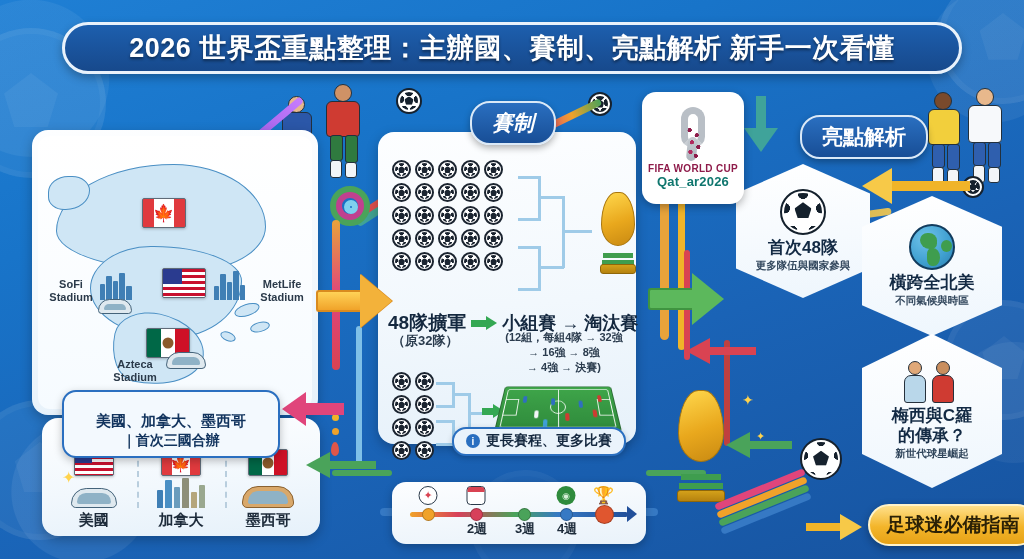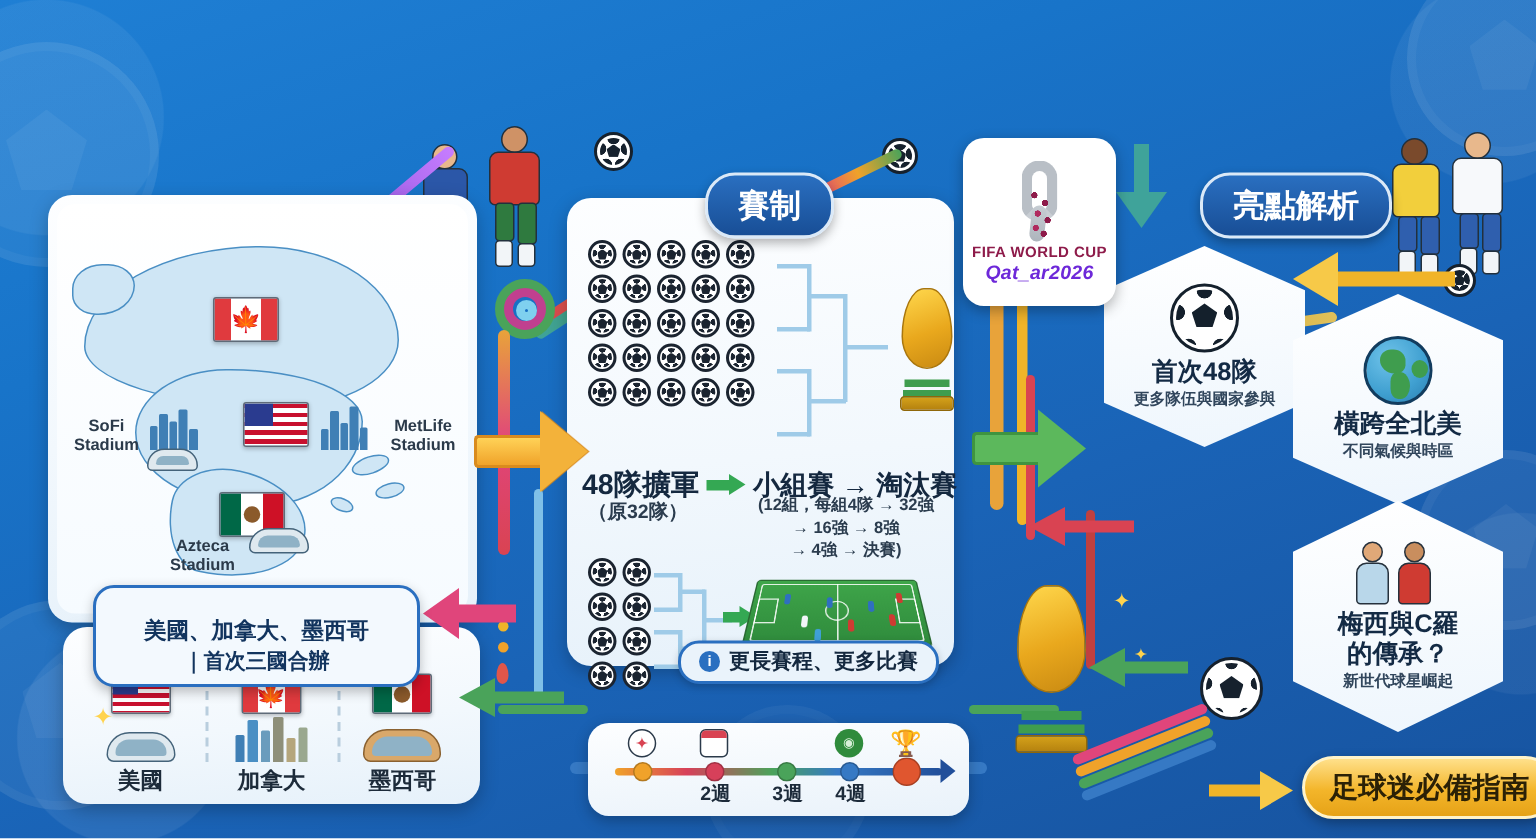--- a/index.html
+++ b/index.html
@@ -193,21 +193,21 @@
   .fifa-mark .dots { position:absolute; left:12px; top:20px; width:22px; height:32px;
     background:
       radial-gradient(circle at 30% 10%, #8e1b4a 0 2px, transparent 2.2px),
       radial-gradient(circle at 62% 26%, #8e1b4a 0 2px, transparent 2.2px),
       radial-gradient(circle at 40% 48%, #b02a5e 0 2px, transparent 2.2px),
       radial-gradient(circle at 70% 62%, #8e1b4a 0 2px, transparent 2.2px),
       radial-gradient(circle at 34% 78%, #b02a5e 0 2px, transparent 2.2px),
       radial-gradient(circle at 58% 90%, #8e1b4a 0 2px, transparent 2.2px);
   }
   .fifa-t1 { color:#8e1b4a; font-size:10px; font-weight:bold; letter-spacing:0.3px; }
-  .fifa-t2 { color:#6d28d9; font-size:13px; font-weight:bold; letter-spacing:0.2px;font-style:italic; }
+  .fifa-t2 { color:#0f766e; font-size:13px; font-weight:bold; letter-spacing:0.2px; }
 
   
   .hex {
     position:absolute; z-index:22;
     background: linear-gradient(175deg,#ffffff 0%, #eef6fd 100%);
     clip-path: polygon(50% 0%, 100% 22%, 100% 78%, 50% 100%, 0% 78%, 0% 22%);
     display:flex; flex-direction:column; align-items:center; justify-content:center;
     filter: drop-shadow(0 3px 7px rgba(0,0,0,0.3));
   }
   .hex .h-title { color:#132a44; font-weight:bold; font-size:17px; line-height:1.12; white-space:nowrap; text-align:center; }
@@ -342,20 +342,23 @@
 <body>
 
 <div id="stage">
 
   <div class="bgball" style="left:-44px; top:28px; width:150px; height:150px;"></div>
   <div class="bgball" style="left:-30px; top:400px; width:140px; height:140px;"></div>
   <div class="bgball" style="left:938px; top:-26px; width:130px; height:130px;"></div>
   <div class="bgball" style="left:944px; top:300px; width:120px; height:120px;"></div>
   <div class="bgball" style="left:470px; top:470px; width:110px; height:110px; opacity:.5;"></div>
 
+  <div class="title-bar">
+    <div class="title-text">2026 世界盃重點整理：主辦國、賽制、亮點解析 新手一次看懂</div>
+  </div>
 
   <div class="top-player" style="left:272px; top:96px; width:56px; height:92px;">
     <div class="tp-head" style="left:16px; top:0; width:17px; height:17px; background:#e8b88c;"></div>
     <div class="tp-body" style="left:10px; top:16px; width:30px; height:36px; background:#2b57a8;"></div>
     <div class="tp-leg" style="left:12px; top:50px; width:12px; height:24px; background:#f4f7fa;"></div>
     <div class="tp-leg" style="left:26px; top:50px; width:12px; height:26px; background:#f4f7fa;"></div>
     <div class="tp-leg" style="left:11px; top:72px; width:13px; height:14px; background:#1b2f5e;"></div>
     <div class="tp-leg" style="left:26px; top:74px; width:13px; height:12px; background:#1b2f5e;"></div>
   </div>
   <div class="ball-decor" style="left:272px; top:168px; width:24px; height:24px;"></div>
@@ -474,21 +477,21 @@
         </div>
         <div class="icon-land">
           <div class="mini-stadium" style="position:relative; width:52px; height:22px; background:#d9a86a; border-color:#8a6130;"></div>
         </div>
         <div class="cname">墨西哥</div>
       </div>
 
     </div>
   </div>
 
-  <div class="badge" style="left:470px; top:115px;">賽制</div>
+  <div class="badge" style="left:470px; top:101px;font-style:italic;">賽制</div>
 
   <div class="panel" id="panel-format">
 
     <div class="ballgrid" style="left:14px; top:28px; grid-template-columns: repeat(5, 19px); grid-template-rows: repeat(5, 19px);">
       <div class="sb"></div>
         <div class="sb"></div>
         <div class="sb"></div>
         <div class="sb"></div>
         <div class="sb"></div>
       <div class="sb"></div>

